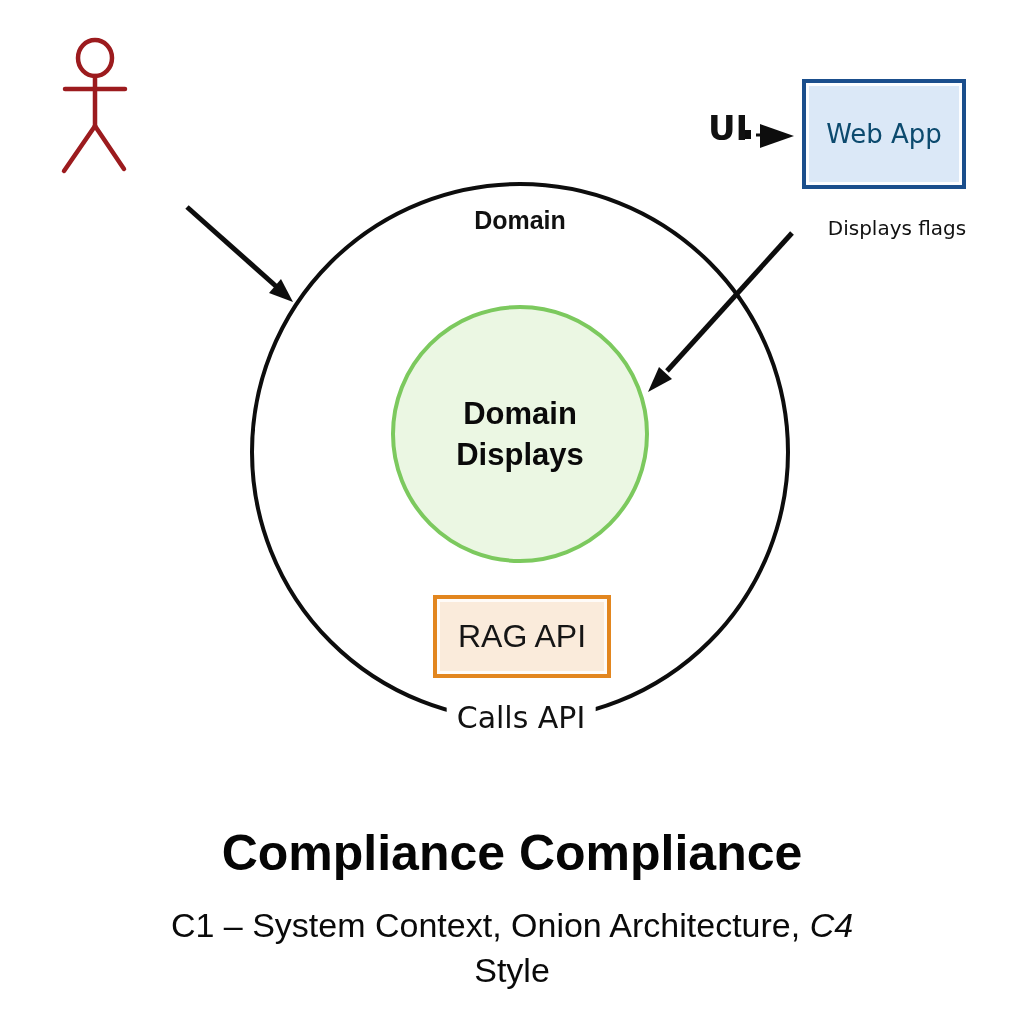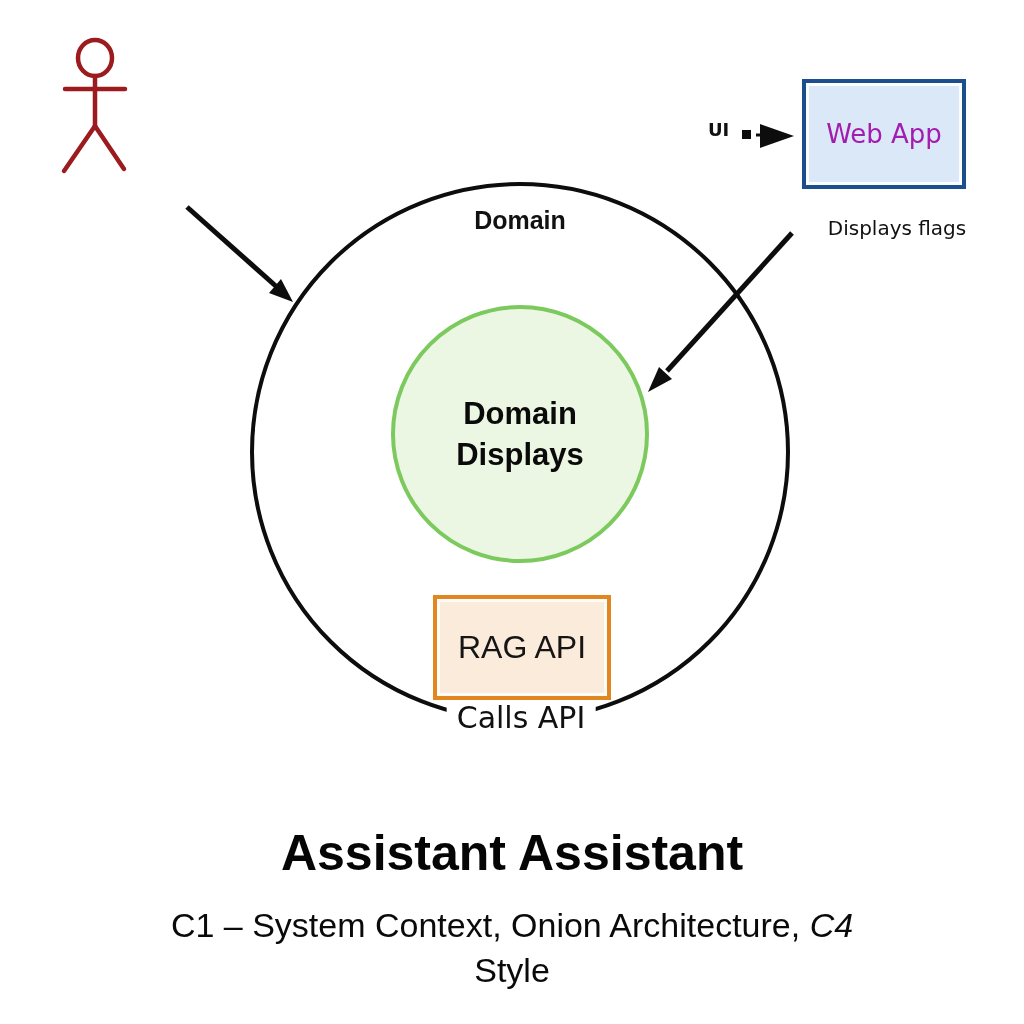--- a/index.html
+++ b/index.html
@@ -44,64 +44,64 @@
     font-family: "Liberation Sans", sans-serif;
     font-weight: bold;
     font-size: 31px;
     line-height: 41px;
     color: #0a0a0a;
   }
 
   
   .rag-box {
     left: 433px; top: 595px;
-    width: 178px; height: 105px;
+    width: 178px; height: 83px;
     border: 4px solid var(--orange-border);
     box-shadow: inset 0 0 0 3px rgba(255,255,255,0.8);
     background: var(--orange-fill);
     box-sizing: border-box;
     z-index: 3;
     display: flex; align-items: center; justify-content: center;
     font-family: "Liberation Sans", sans-serif;
     font-size: 32px;
     color: #151515;
   }
   .web-box {
     left: 802px; top: 79px;
     width: 164px; height: 110px;
     border: 4px solid var(--web-border);
     box-shadow: inset 0 0 0 3px rgba(255,255,255,0.9);
     background: var(--web-fill);
     box-sizing: border-box;
     z-index: 3;
     display: flex; align-items: center; justify-content: center;
     font-size: 26px;
-    color: #a21caf;
+    color: #0c4a6e;
   }
 
   
   .lbl { white-space: nowrap; z-index: 6; }
   .legal-team   { left: 95px;  top: 184px; transform: translateX(-50%); font-size: 28px; }
   .reads-flags  { left: 251px; top: 145px; transform: translateX(-50%); font-size: 28px; }
   .displays-flags { left: 889px; top: 216px; transform: translateX(-50%); font-size: 20px; margin-left: 8px; }
   .domain-lbl {
     left: 520px; top: 206px; transform: translateX(-50%);
     font-family: "Liberation Sans", sans-serif;
     font-weight: bold; font-size: 25px;
   }
   .calls-api {
     left: 521px; top: 700px; transform: translateX(-50%);
     font-size: 30px;
     background: #ffffff;
     padding: 0 10px;
     z-index: 5;
   }
   .ui-lbl {
-    left: 708px; top: 119px;
-    font-weight: bold; font-size: 18px;
+    left: 708px; top: 108px;
+    font-weight: bold; font-size: 34px;
     z-index: 6;
   }
 
   
   .overlay {
     left: 0; top: 0;
     width: 1024px; height: 1024px;
     z-index: 4;
     pointer-events: none;
   }
@@ -174,21 +174,21 @@
       <polygon class="ink-fill" points="648,392 659,367 672,379"></polygon>
     </g>
 
     <g>
       <rect class="ink-fill" x="742" y="130" width="9" height="9"></rect>
       <line class="ink-stroke" x1="756" y1="135" x2="776" y2="135" stroke-width="3"></line>
       <polygon class="ink-fill" points="794,136 760,124 760,148"></polygon>
     </g>
   </svg>
 
-  <div class="abs title">Assistant Assistant</div>
+  <div class="abs title">Compliance Compliance</div>
   <div class="abs subtitle">
     <div>
       <span>C1 – System Context, Onion Architecture, </span><i>C4</i>
     </div>
     <div>Style</div>
   </div>
 
 </div>
 
 </body></html>

